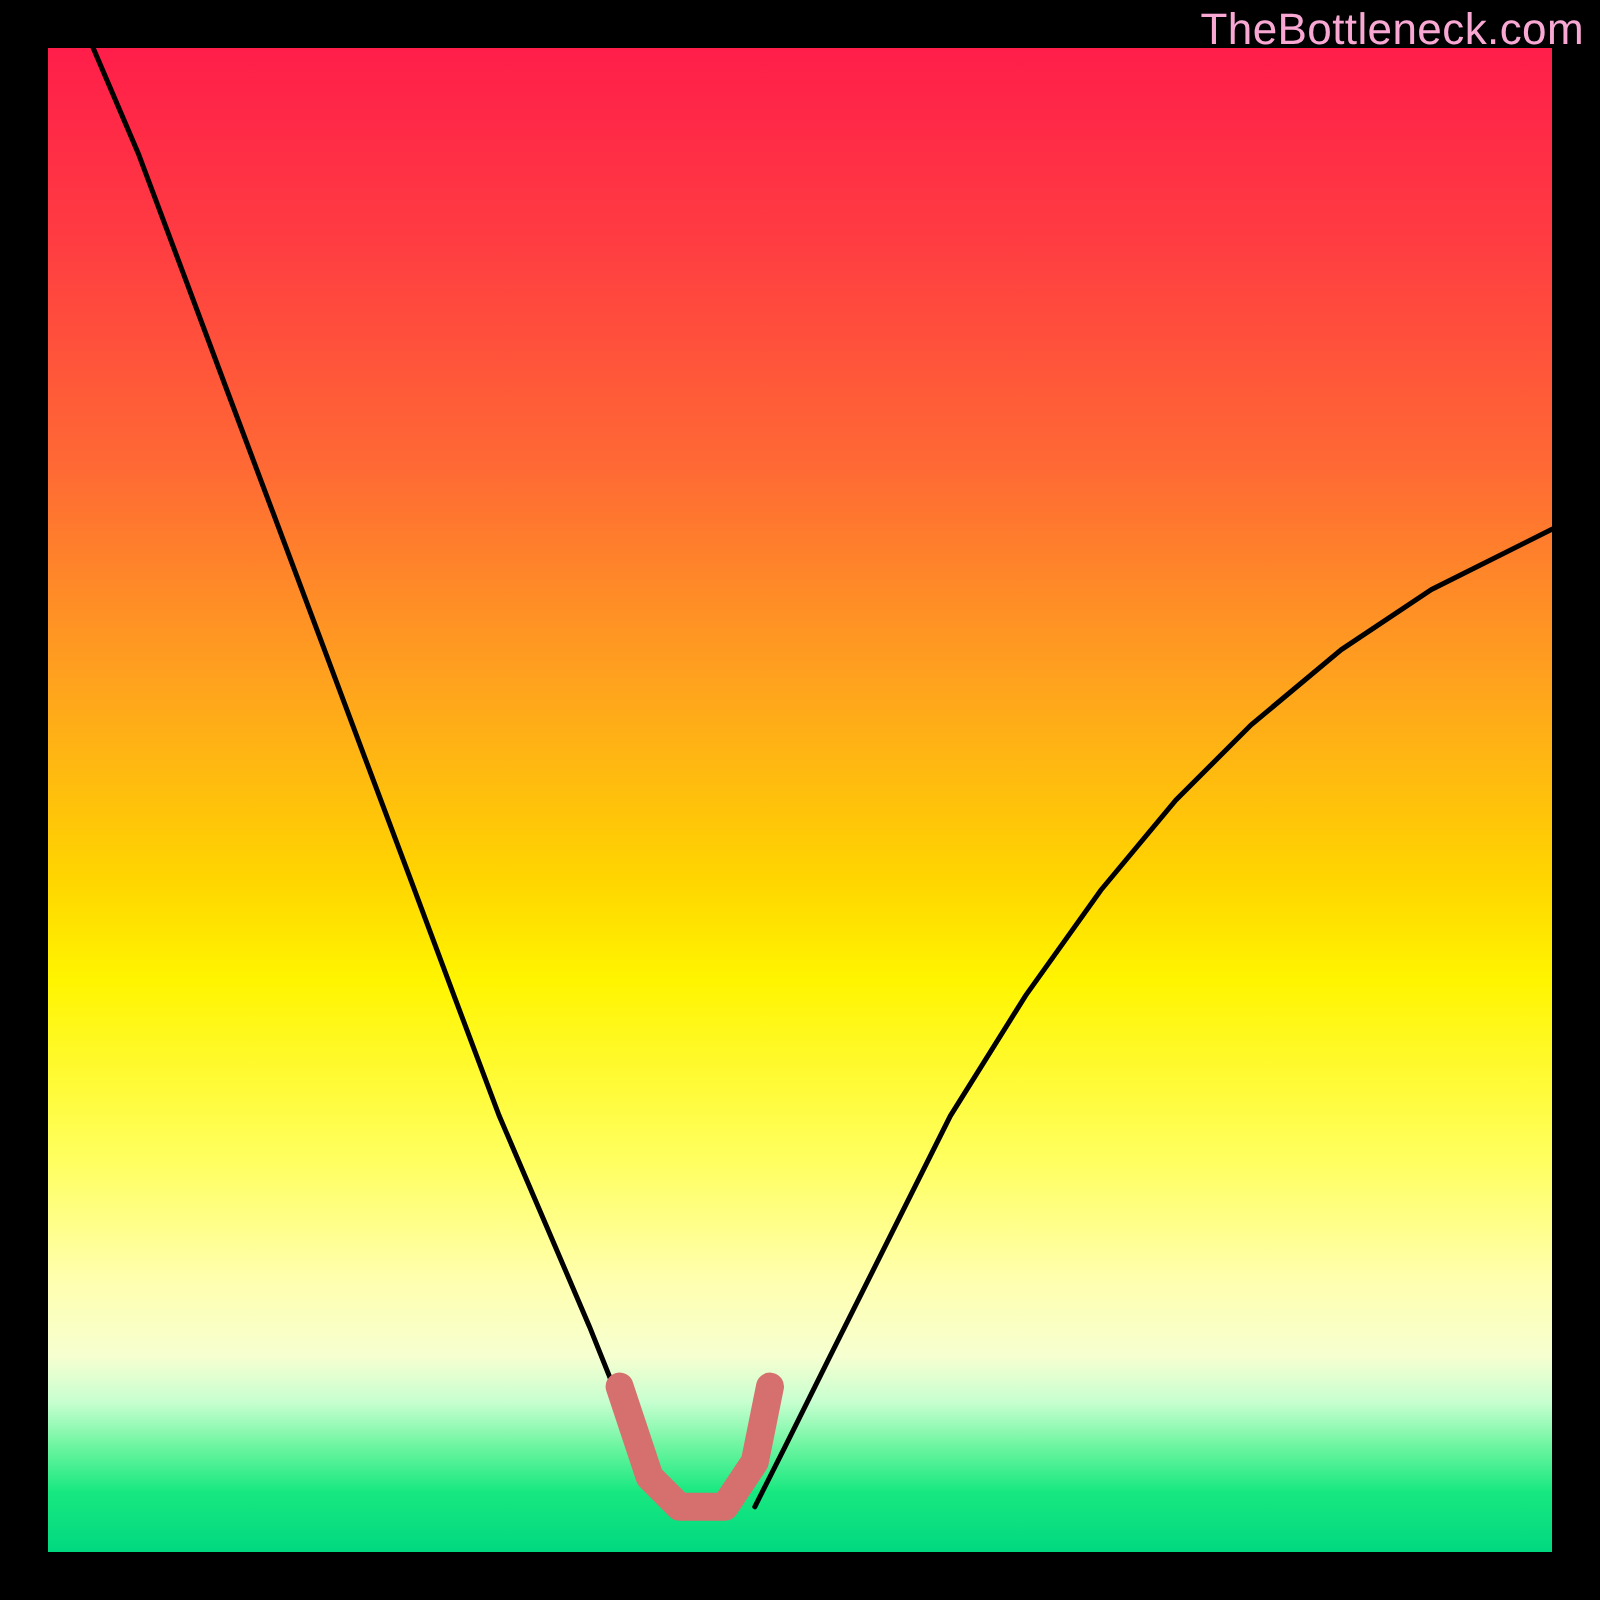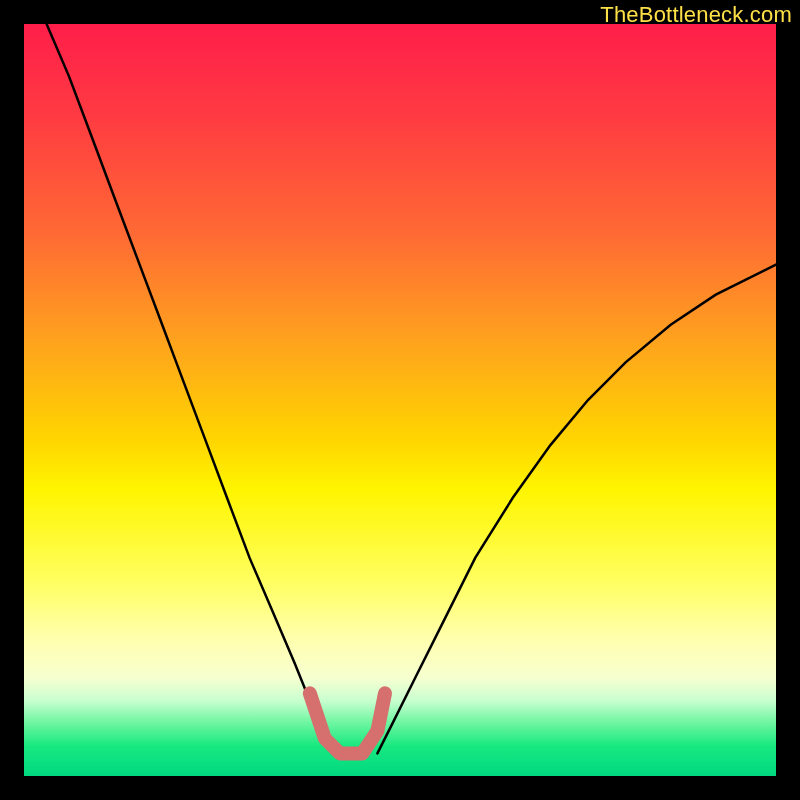--- a/index.html
+++ b/index.html
@@ -39,21 +39,21 @@
       #c8ffd0 90%,
       #6cf5a0 93%,
       #18e880 96%,
       #00d880 100%
     );
   }
   .watermark {
     position: absolute;
     top: 2px;
     right: 8px;
-    color: #fde047;
+    color: #f9a8d4;
     font-size: 22px;
     font-weight: 500;
     letter-spacing: 0.2px;
     user-select: none;
   }
   svg.curves {
     position: absolute;
     top: 0;
     left: 0;
     width: 752px;

